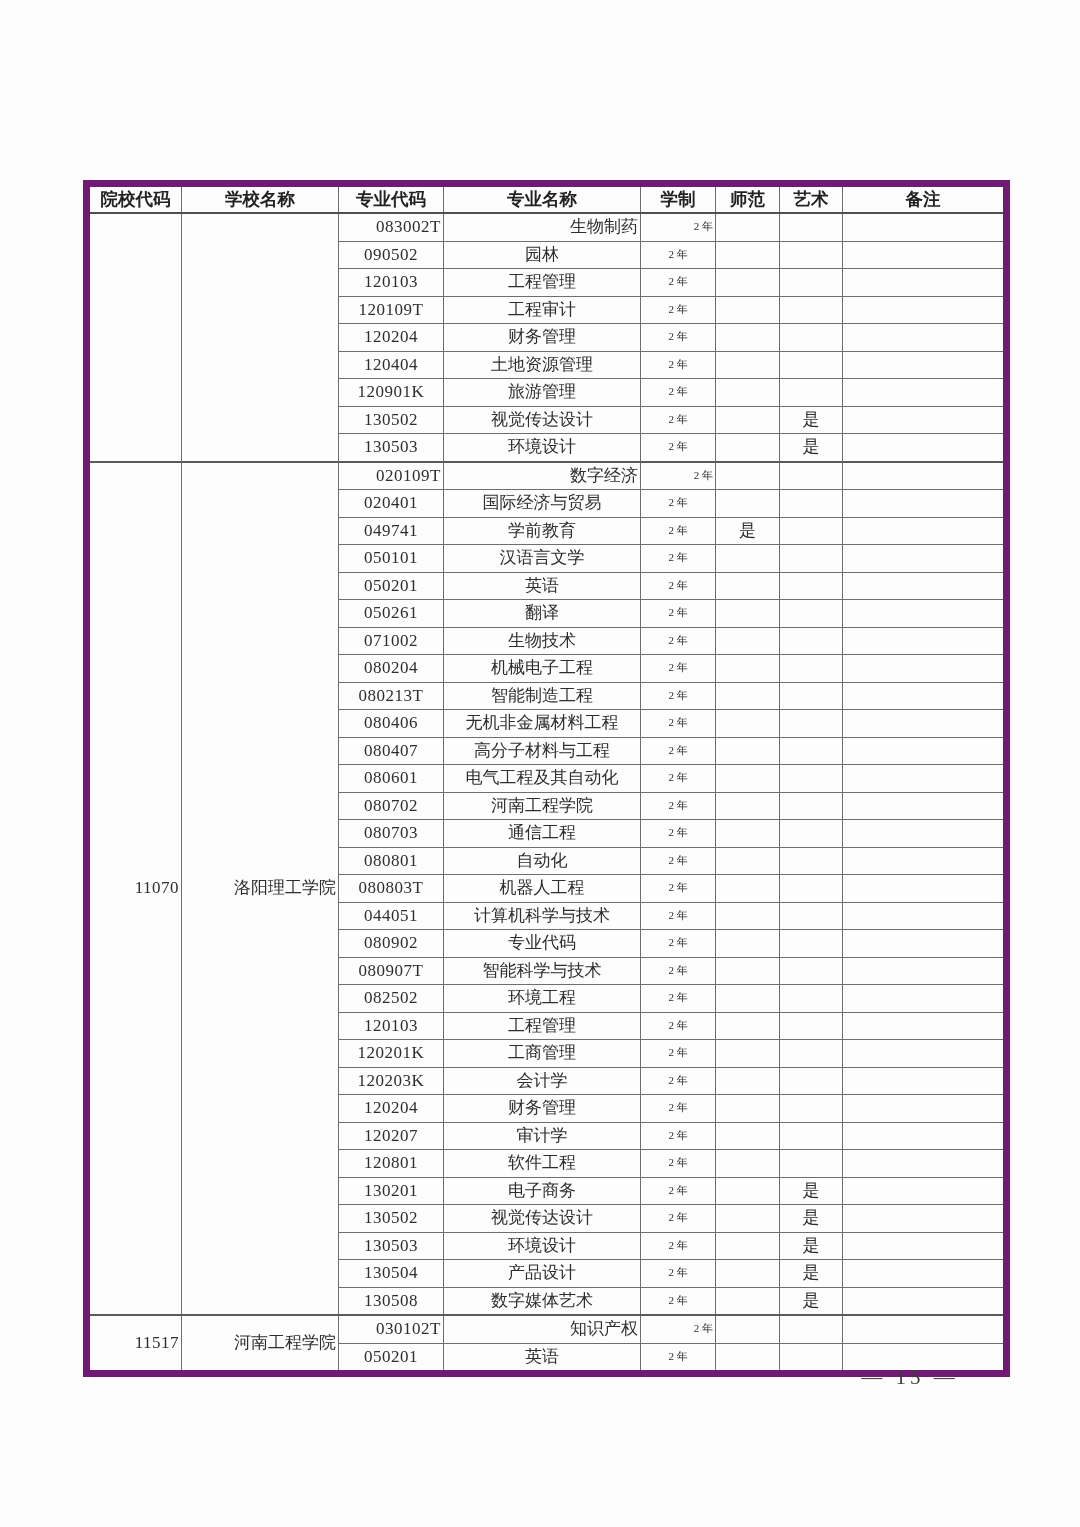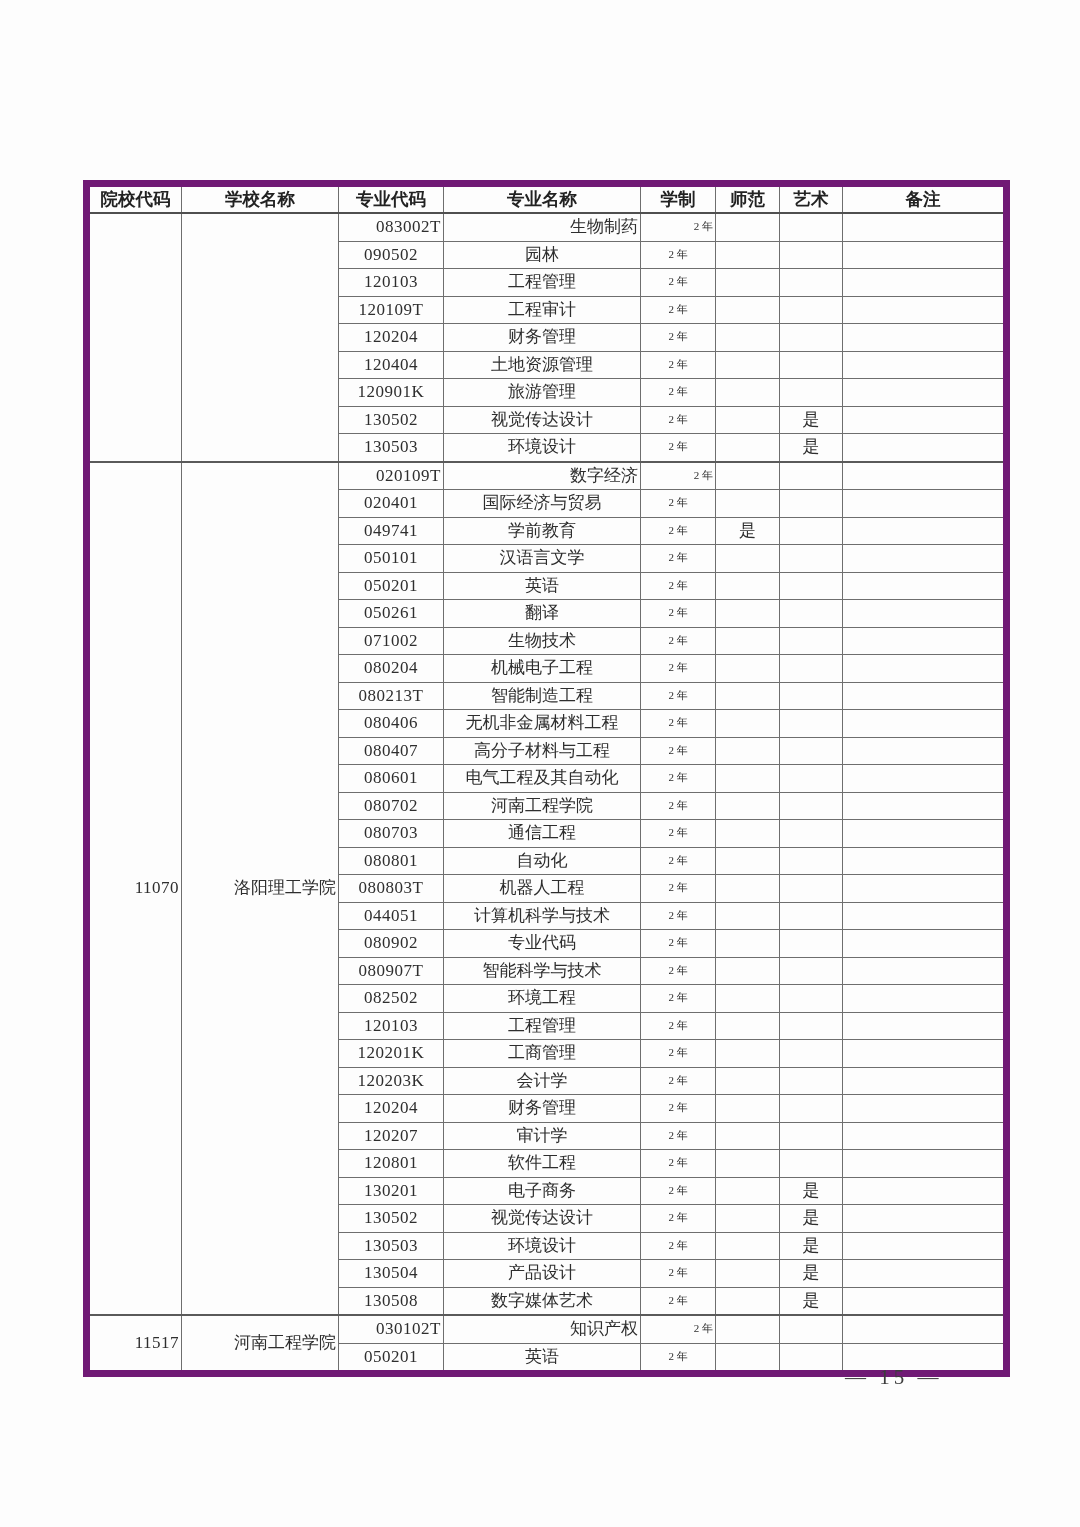--- a/index.html
+++ b/index.html
@@ -52,20 +52,21 @@
     font-size: 17px;
   }
   .doc-table td[data-name="duration-cell"] {
     font-size: 11px;
   }
   .page-number {
     position: absolute;
     left: 845px;
     top: 1365px;
     width: 130px;
+    text-align: center;
     font-size: 21px;
     color: #3c3c3c;
     letter-spacing: 4px;
   }
   col.c0 { width: 95px; }
   col.c1 { width: 157px; }
   col.c2 { width: 105px; }
   col.c3 { width: 197px; }
   col.c4 { width: 75px; }
   col.c5 { width: 64px; }

